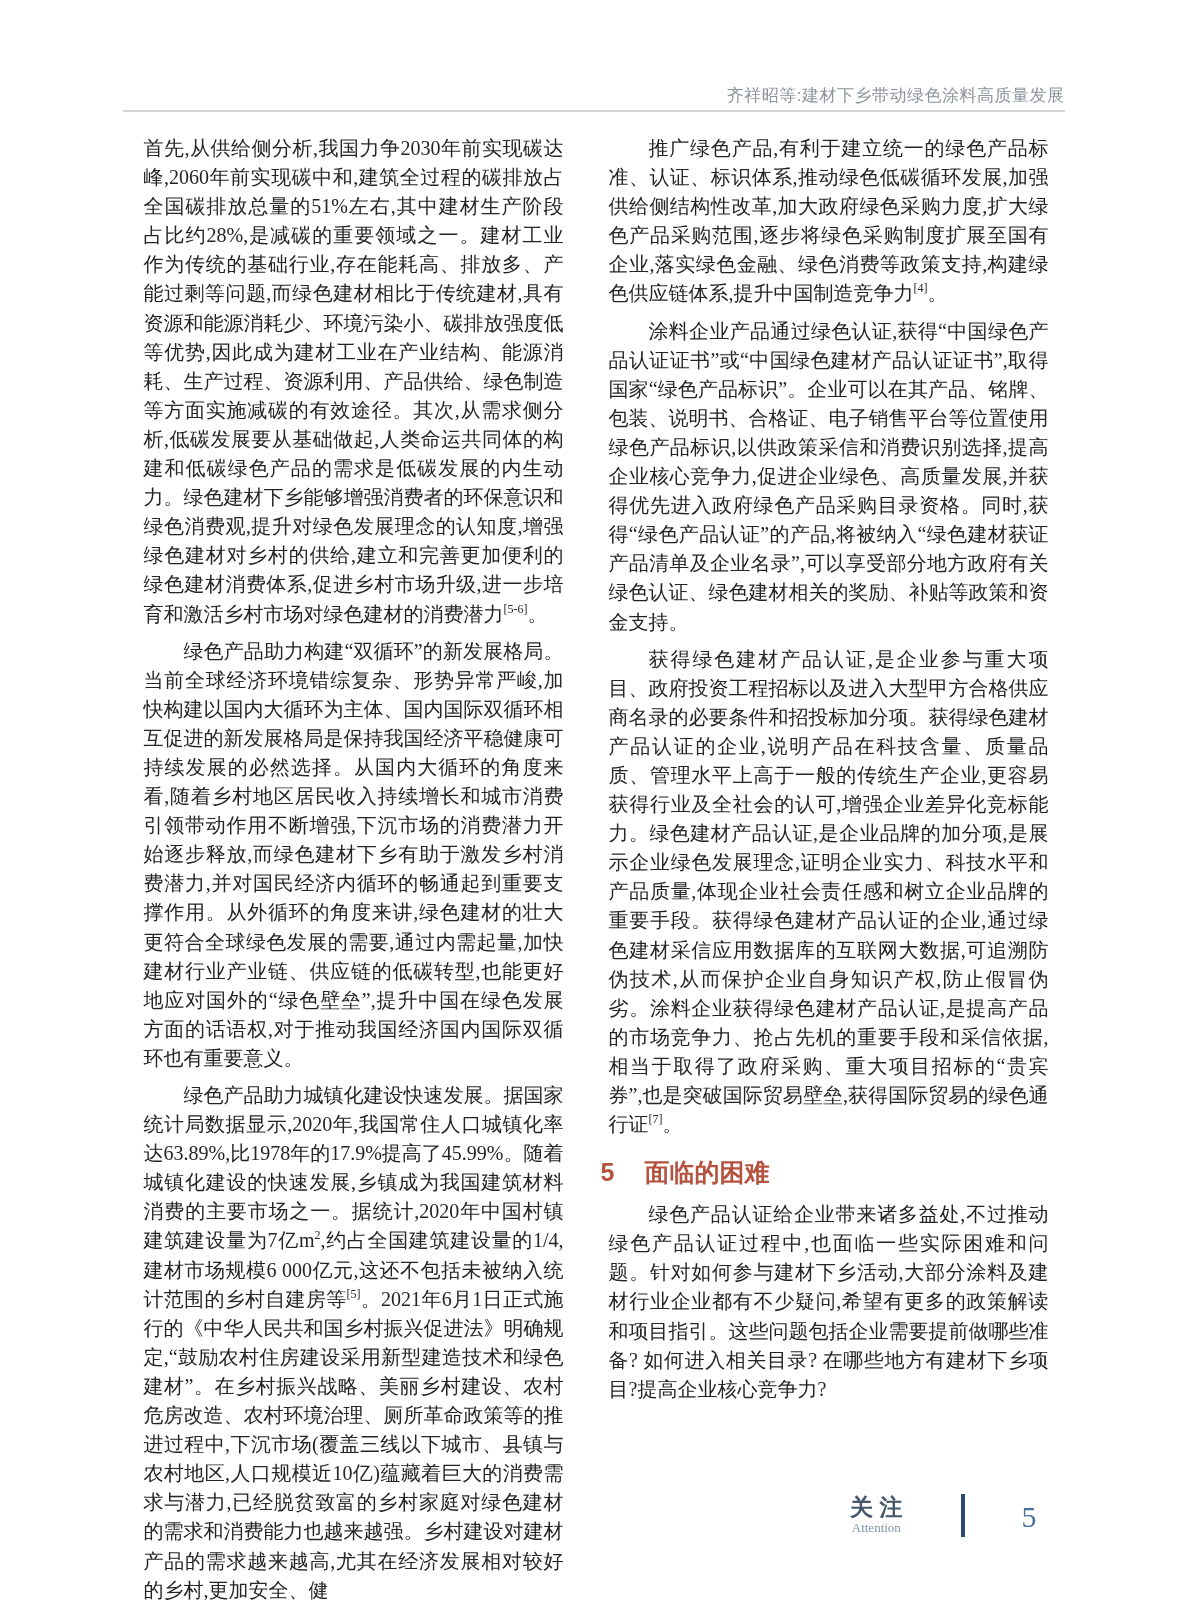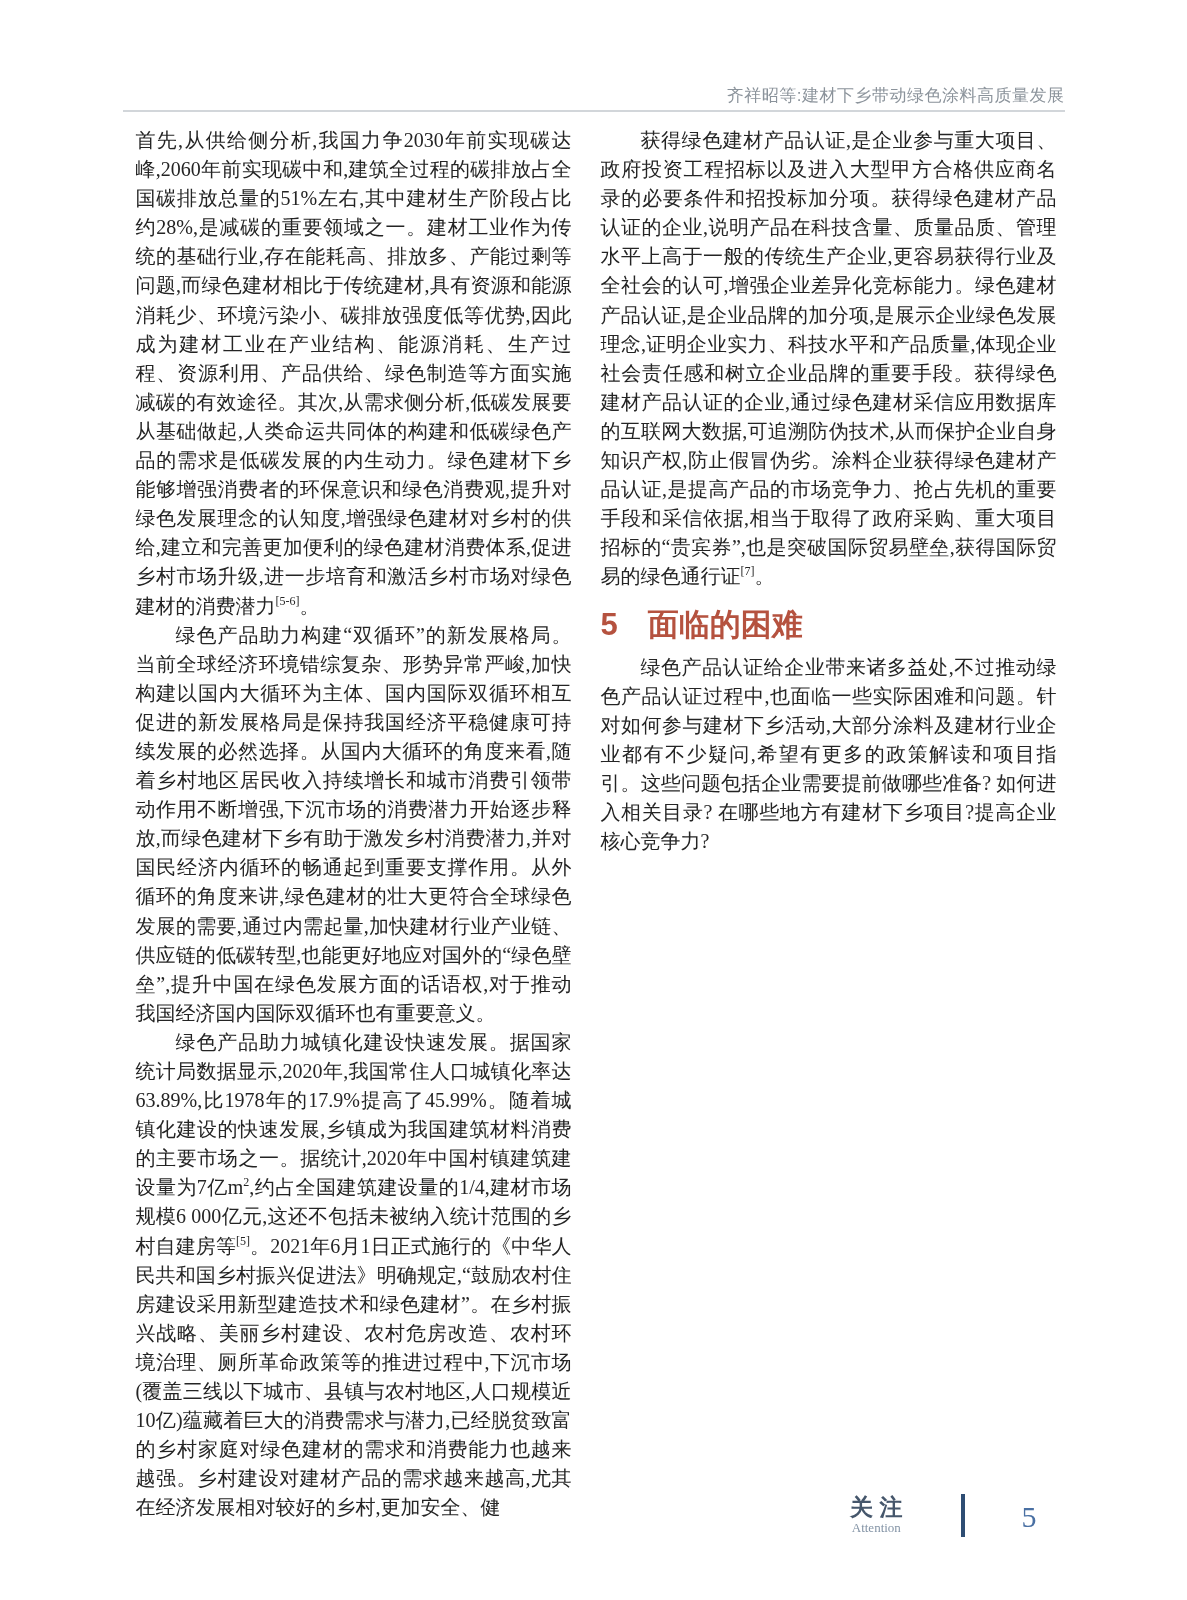--- a/index.html
+++ b/index.html
@@ -27,38 +27,38 @@
   }
   .content {
     position:absolute;
     top:126px; left:133px;
     display:flex;
   }
   .column { }
   .col-left  { width:436px; margin-right:29px; }
   .col-right { width:456px; }
   .column p {
-    margin:0;
+    margin:8px;
     font-family:"Liberation Serif","DejaVu Serif",serif;
     font-size:20px;
     line-height:29.1px;
     text-align:justify;
     color:#242424;
   }
   .column p.indent { text-indent:2em; }
   .column sup {
     font-size:12px;
     line-height:0;
     vertical-align:super;
   }
   .section-heading {
     margin:17px 0 12px 0;
     font-family:"Liberation Sans","DejaVu Sans",sans-serif;
     font-weight:700;
-    font-size:31px;
+    font-size:25px;
     line-height:32px;
     color:#b5523f;
   }
   .sec-num { margin-right:30px; }
   .footer {
     position:absolute;
     top:1494px; right:148px;
     display:flex;
     align-items:flex-start;
     gap:48px;
@@ -101,20 +101,22 @@
   </div>
   <div class="header-rule"></div>
 
   <div class="content">
     <div class="column col-left">
         <p>首先,从供给侧分析,我国力争2030年前实现碳达峰,2060年前实现碳中和,建筑全过程的碳排放占全国碳排放总量的51%左右,其中建材生产阶段占比约28%,是减碳的重要领域之一。建材工业作为传统的基础行业,存在能耗高、排放多、产能过剩等问题,而绿色建材相比于传统建材,具有资源和能源消耗少、环境污染小、碳排放强度低等优势,因此成为建材工业在产业结构、能源消耗、生产过程、资源利用、产品供给、绿色制造等方面实施减碳的有效途径。其次,从需求侧分析,低碳发展要从基础做起,人类命运共同体的构建和低碳绿色产品的需求是低碳发展的内生动力。绿色建材下乡能够增强消费者的环保意识和绿色消费观,提升对绿色发展理念的认知度,增强绿色建材对乡村的供给,建立和完善更加便利的绿色建材消费体系,促进乡村市场升级,进一步培育和激活乡村市场对绿色建材的消费潜力<sup>[5-6]</sup>。</p>
         <p class="indent">绿色产品助力构建“双循环”的新发展格局。当前全球经济环境错综复杂、形势异常严峻,加快构建以国内大循环为主体、国内国际双循环相互促进的新发展格局是保持我国经济平稳健康可持续发展的必然选择。从国内大循环的角度来看,随着乡村地区居民收入持续增长和城市消费引领带动作用不断增强,下沉市场的消费潜力开始逐步释放,而绿色建材下乡有助于激发乡村消费潜力,并对国民经济内循环的畅通起到重要支撑作用。从外循环的角度来讲,绿色建材的壮大更符合全球绿色发展的需要,通过内需起量,加快建材行业产业链、供应链的低碳转型,也能更好地应对国外的“绿色壁垒”,提升中国在绿色发展方面的话语权,对于推动我国经济国内国际双循环也有重要意义。</p>
         <p class="indent">绿色产品助力城镇化建设快速发展。据国家统计局数据显示,2020年,我国常住人口城镇化率达63.89%,比1978年的17.9%提高了45.99%。随着城镇化建设的快速发展,乡镇成为我国建筑材料消费的主要市场之一。据统计,2020年中国村镇建筑建设量为7亿m<sup>2</sup>,约占全国建筑建设量的1/4,建材市场规模6 000亿元,这还不包括未被纳入统计范围的乡村自建房等<sup>[5]</sup>。2021年6月1日正式施行的《中华人民共和国乡村振兴促进法》明确规定,“鼓励农村住房建设采用新型建造技术和绿色建材”。在乡村振兴战略、美丽乡村建设、农村危房改造、农村环境治理、厕所革命政策等的推进过程中,下沉市场(覆盖三线以下城市、县镇与农村地区,人口规模近10亿)蕴藏着巨大的消费需求与潜力,已经脱贫致富的乡村家庭对绿色建材的需求和消费能力也越来越强。乡村建设对建材产品的需求越来越高,尤其在经济发展相对较好的乡村,更加安全、健</p>
       </div>
     <div class="column col-right">
+        <p class="indent">推广绿色产品,有利于建立统一的绿色产品标准、认证、标识体系,推动绿色低碳循环发展,加强供给侧结构性改革,加大政府绿色采购力度,扩大绿色产品采购范围,逐步将绿色采购制度扩展至国有企业,落实绿色金融、绿色消费等政策支持,构建绿色供应链体系,提升中国制造竞争力<sup>[4]</sup>。</p>
+        <p class="indent">涂料企业产品通过绿色认证,获得“中国绿色产品认证证书”或“中国绿色建材产品认证证书”,取得国家“绿色产品标识”。企业可以在其产品、铭牌、包装、说明书、合格证、电子销售平台等位置使用绿色产品标识,以供政策采信和消费识别选择,提高企业核心竞争力,促进企业绿色、高质量发展,并获得优先进入政府绿色产品采购目录资格。同时,获得“绿色产品认证”的产品,将被纳入“绿色建材获证产品清单及企业名录”,可以享受部分地方政府有关绿色认证、绿色建材相关的奖励、补贴等政策和资金支持。</p>
         <p class="indent">获得绿色建材产品认证,是企业参与重大项目、政府投资工程招标以及进入大型甲方合格供应商名录的必要条件和招投标加分项。获得绿色建材产品认证的企业,说明产品在科技含量、质量品质、管理水平上高于一般的传统生产企业,更容易获得行业及全社会的认可,增强企业差异化竞标能力。绿色建材产品认证,是企业品牌的加分项,是展示企业绿色发展理念,证明企业实力、科技水平和产品质量,体现企业社会责任感和树立企业品牌的重要手段。获得绿色建材产品认证的企业,通过绿色建材采信应用数据库的互联网大数据,可追溯防伪技术,从而保护企业自身知识产权,防止假冒伪劣。涂料企业获得绿色建材产品认证,是提高产品的市场竞争力、抢占先机的重要手段和采信依据,相当于取得了政府采购、重大项目招标的“贵宾券”,也是突破国际贸易壁垒,获得国际贸易的绿色通行证<sup>[7]</sup>。</p>
         <div class="section-heading"><span class="sec-num">5</span><span class="sec-title">面临的困难</span></div>
         <p class="indent">绿色产品认证给企业带来诸多益处,不过推动绿色产品认证过程中,也面临一些实际困难和问题。针对如何参与建材下乡活动,大部分涂料及建材行业企业都有不少疑问,希望有更多的政策解读和项目指引。这些问题包括企业需要提前做哪些准备? 如何进入相关目录? 在哪些地方有建材下乡项目?提高企业核心竞争力?</p>
       </div>
   </div>
 
   <div class="footer">
     <div class="footer-labels">
       <div class="footer-cn">关 注</div>
       <div class="footer-en">Attention</div>

